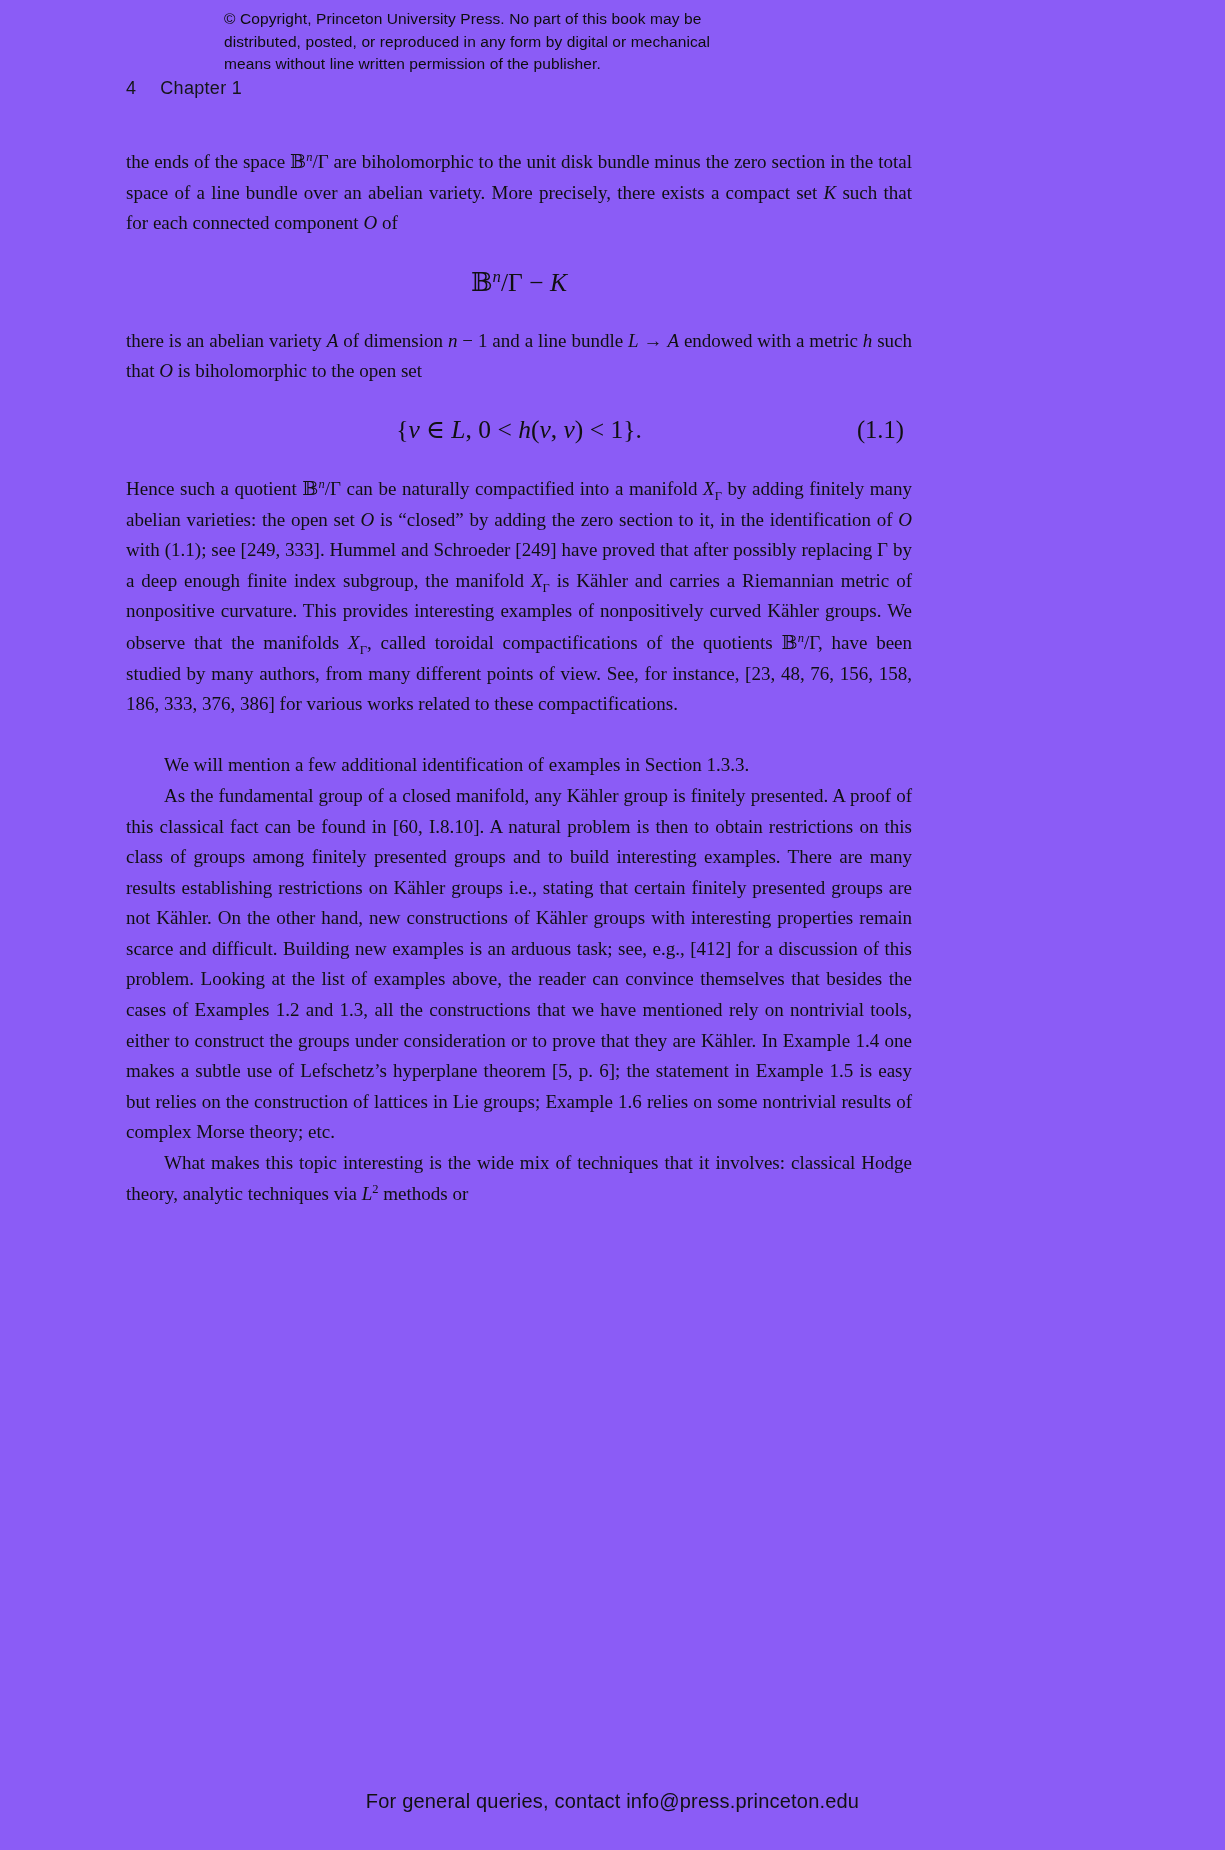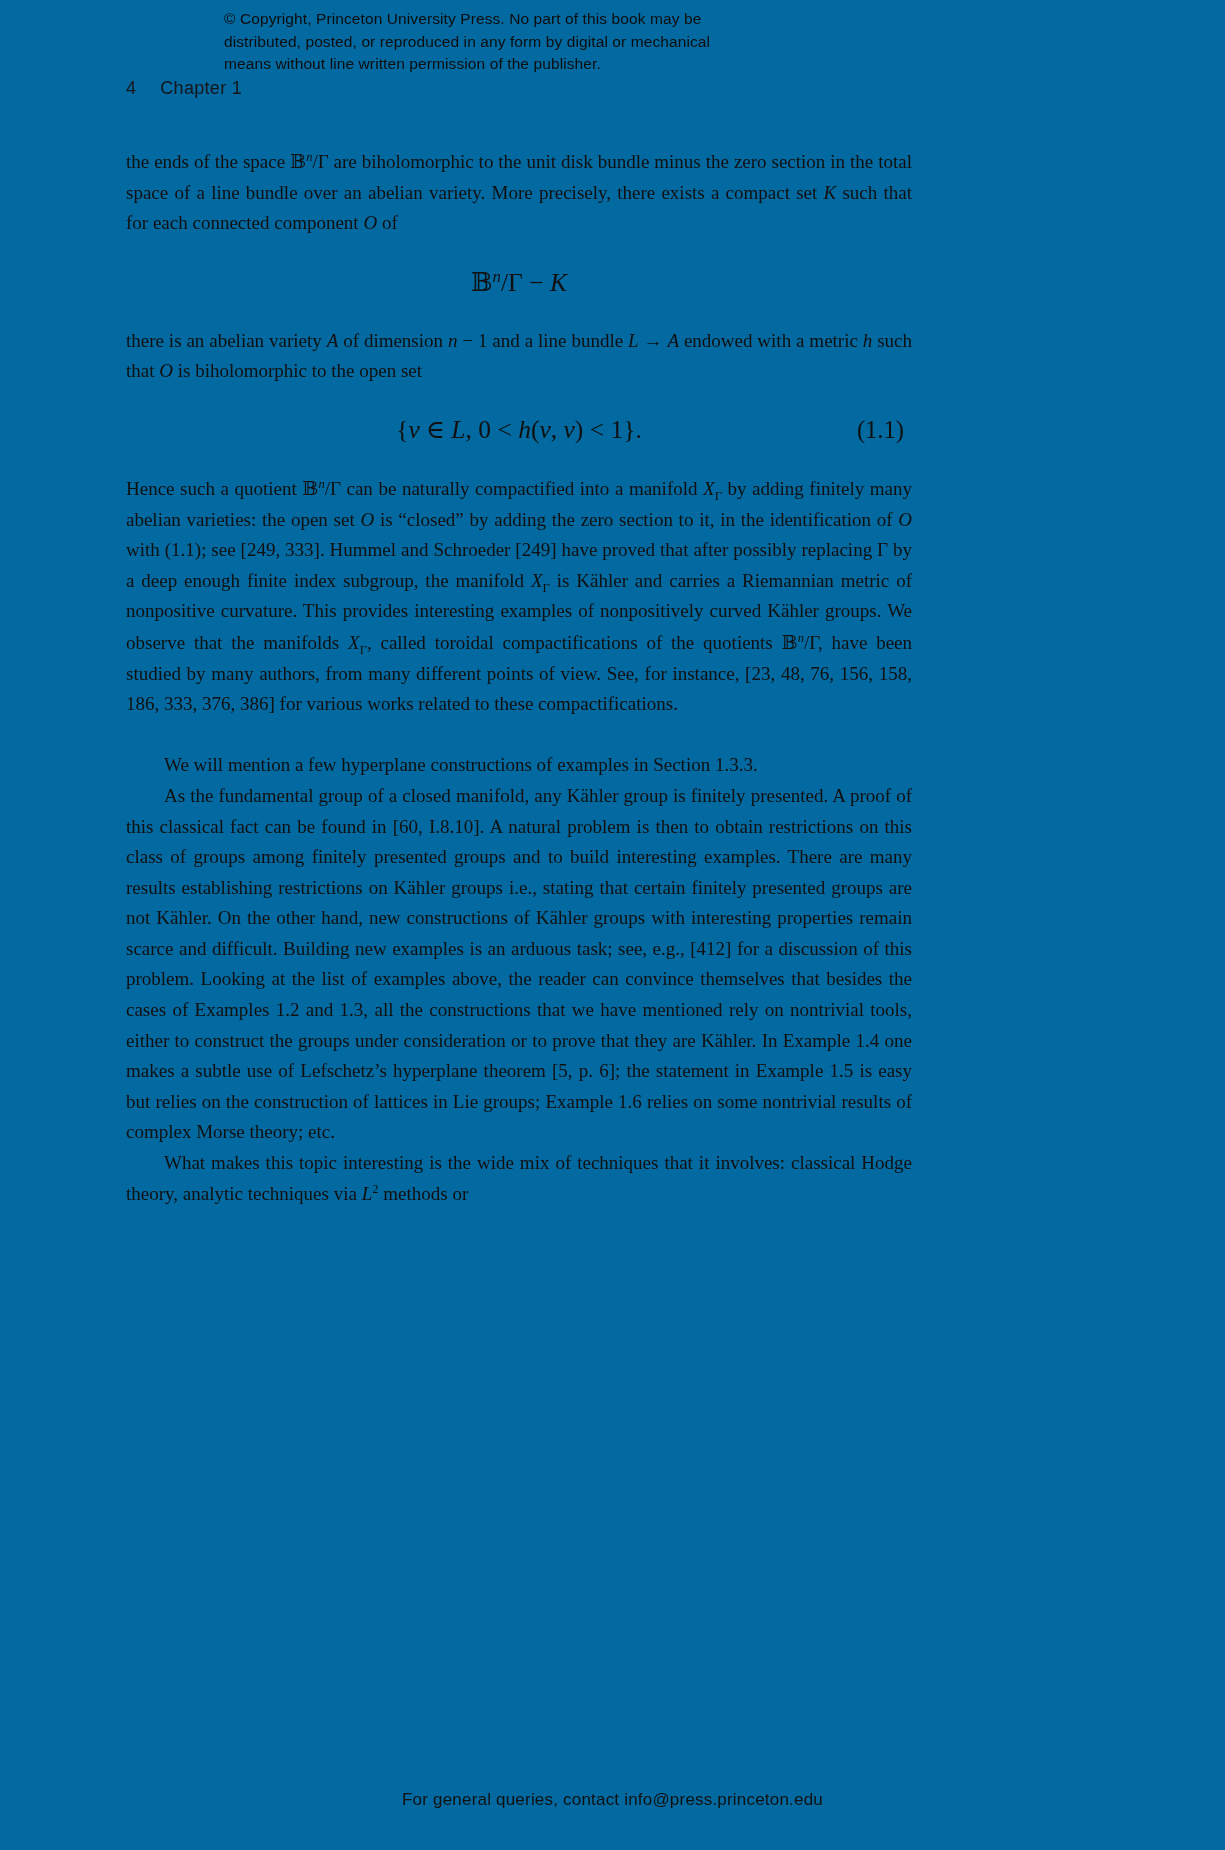--- a/index.html
+++ b/index.html
@@ -16,21 +16,21 @@
     color: #111111;
     overflow: hidden;
   }
 
   .page {
     position: absolute;
     left: 0;
     top: 0;
     width: 1225px;
     height: 1850px;
-    background: #0369a1;
+    background: #8b5cf6;
   }
 
   
   .copyright {
     position: absolute;
     left: 224px;
     top: 8px;
     width: 600px;
     font-family: "Liberation Sans", "DejaVu Sans", sans-serif;
     font-size: 15.5px;
@@ -112,21 +112,21 @@
   }
 
   
   .footer {
     position: absolute;
     left: 0;
     top: 1790px;
     width: 1225px;
     text-align: center;
     font-family: "Liberation Sans", "DejaVu Sans", sans-serif;
-    font-size: 17px;
+    font-size: 20px;
     color: #111111;
     letter-spacing: 0.2px;
   }
 </style>
 </head>
 <body>
 
 <div class="page">
 
   <div class="copyright">
@@ -149,21 +149,21 @@
 
     <p class="body"><span>there is an abelian variety </span><span class="mi">A</span><span> of dimension </span><span class="nb"><span class="mi">n</span> − 1</span><span> and a line bundle </span><span class="nb"><span class="mi">L</span> → <span class="mi">A</span></span><span> endowed with a metric </span><span class="mi">h</span><span> such that </span><span class="mi">O</span><span> is biholomorphic to the open set</span></p>
 
     <div class="display">
       <span class="nb">{<span class="mi">v</span> ∈ <span class="mi">L</span>, 0 &lt; <span class="mi">h</span>(<span class="mi">v</span>, <span class="mi">v</span>) &lt; 1}.</span>
       <span class="eqno">(1.1)</span>
     </div>
 
     <p class="body"><span>Hence such a quotient </span><span class="nb"><span class="bb">𝔹</span><span class="sup">n</span>/Γ</span><span> can be naturally compactified into a manifold </span><span class="nb"><span class="mi">X</span><span class="sub">Γ</span></span><span> by adding finitely many abelian varieties: the open set </span><span class="mi">O</span><span> is “closed” by adding the zero section to it, in the identification of </span><span class="mi">O</span><span> with (1.1); see [249, 333]. Hummel and Schroeder [249] have proved that after possibly replacing </span><span>Γ</span><span> by a deep enough finite index subgroup, the manifold </span><span class="nb"><span class="mi">X</span><span class="sub">Γ</span></span><span> is Kähler and carries a Riemannian metric of nonpositive curvature. This provides interesting examples of nonpositively curved Kähler groups. We observe that the manifolds </span><span class="nb"><span class="mi">X</span><span class="sub">Γ</span></span><span>, called toroidal compactifications of the quotients </span><span class="nb"><span class="bb">𝔹</span><span class="sup">n</span>/Γ</span><span>, have been studied by many authors, from many different points of view. See, for instance, [23, 48, 76, 156, 158, 186, 333, 376, 386] for various works related to these compactifications.</span></p>
 
-    <p class="body indent spaced">We will mention a few hyperplane constructions of examples in Section 1.3.3.</p>
+    <p class="body indent spaced">We will mention a few additional identification of examples in Section 1.3.3.</p>
 
     <p class="body indent">As the fundamental group of a closed manifold, any Kähler group is finitely presented. A proof of this classical fact can be found in [60, I.8.10]. A natural problem is then to obtain restrictions on this class of groups among finitely presented groups and to build interesting examples. There are many results establishing restrictions on Kähler groups i.e., stating that certain finitely presented groups are not Kähler. On the other hand, new constructions of Kähler groups with interesting properties remain scarce and difficult. Building new examples is an arduous task; see, e.g., [412] for a discussion of this problem. Looking at the list of examples above, the reader can convince themselves that besides the cases of Examples 1.2 and 1.3, all the constructions that we have mentioned rely on nontrivial tools, either to construct the groups under consideration or to prove that they are Kähler. In Example 1.4 one makes a subtle use of Lefschetz’s hyperplane theorem [5, p. 6]; the statement in Example 1.5 is easy but relies on the construction of lattices in Lie groups; Example 1.6 relies on some nontrivial results of complex Morse theory; etc.</p>
 
     <p class="body indent"><span>What makes this topic interesting is the wide mix of techniques that it involves: classical Hodge theory, analytic techniques via </span><span class="nb"><span class="mi">L</span><span class="sup" style="font-style:normal">2</span></span><span> methods or</span></p>
 
   </div>
 
   <div class="footer">For general queries, contact info@press.princeton.edu</div>
 
 </div>

